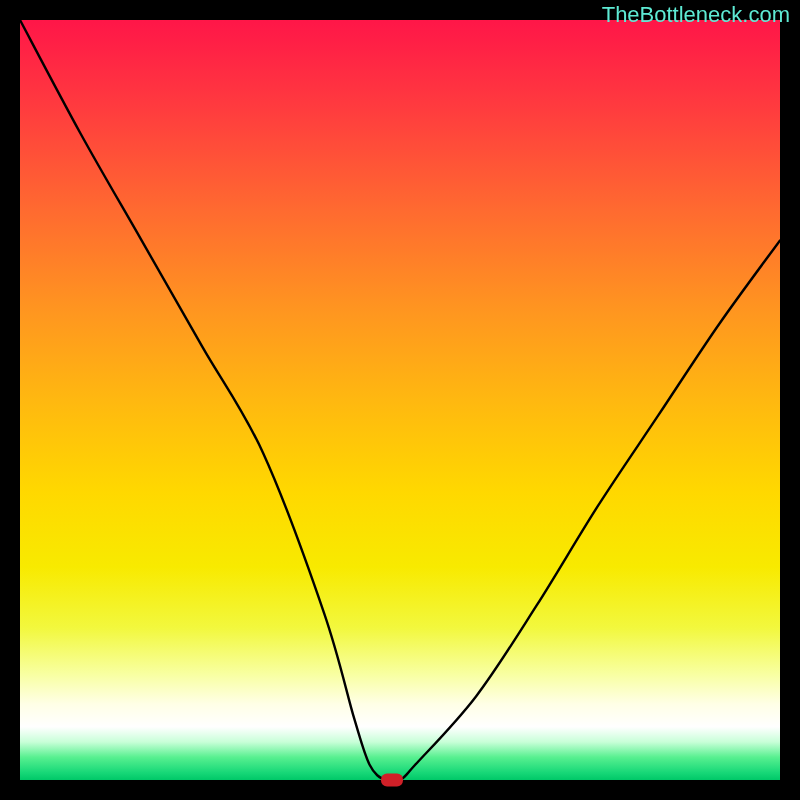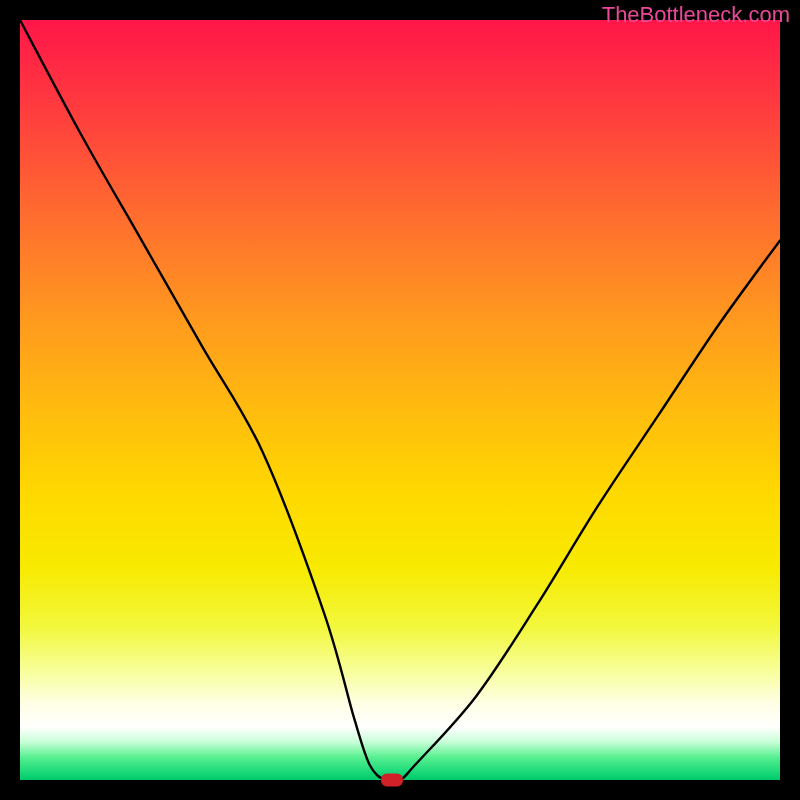--- a/index.html
+++ b/index.html
@@ -14,21 +14,21 @@
   .frame {
     position: relative;
     width: 800px;
     height: 800px;
     background: #000;
   }
   .watermark {
     position: absolute;
     top: 2px;
     right: 10px;
-    color: #ec4899;
+    color: #5eead4;
     font-size: 22px;
     font-weight: 500;
     z-index: 30;
   }
   .plot {
     position: absolute;
     left: 20px;
     top: 20px;
     width: 760px;
     height: 760px;

